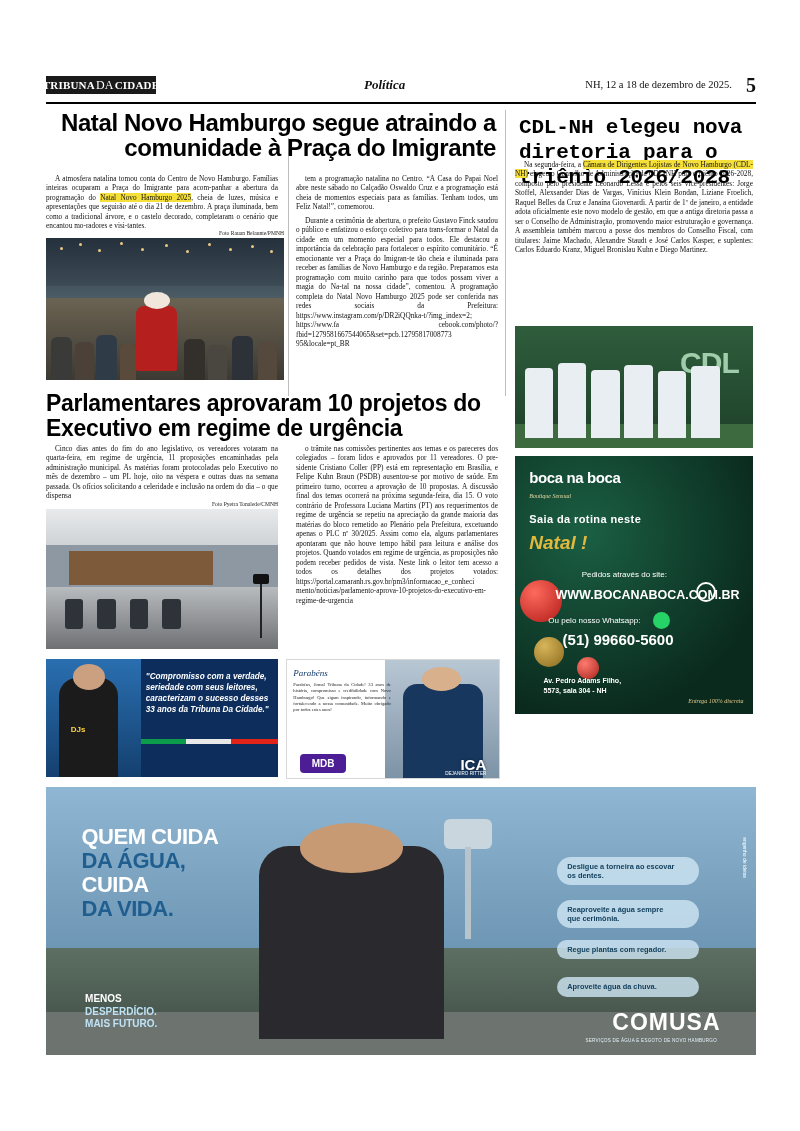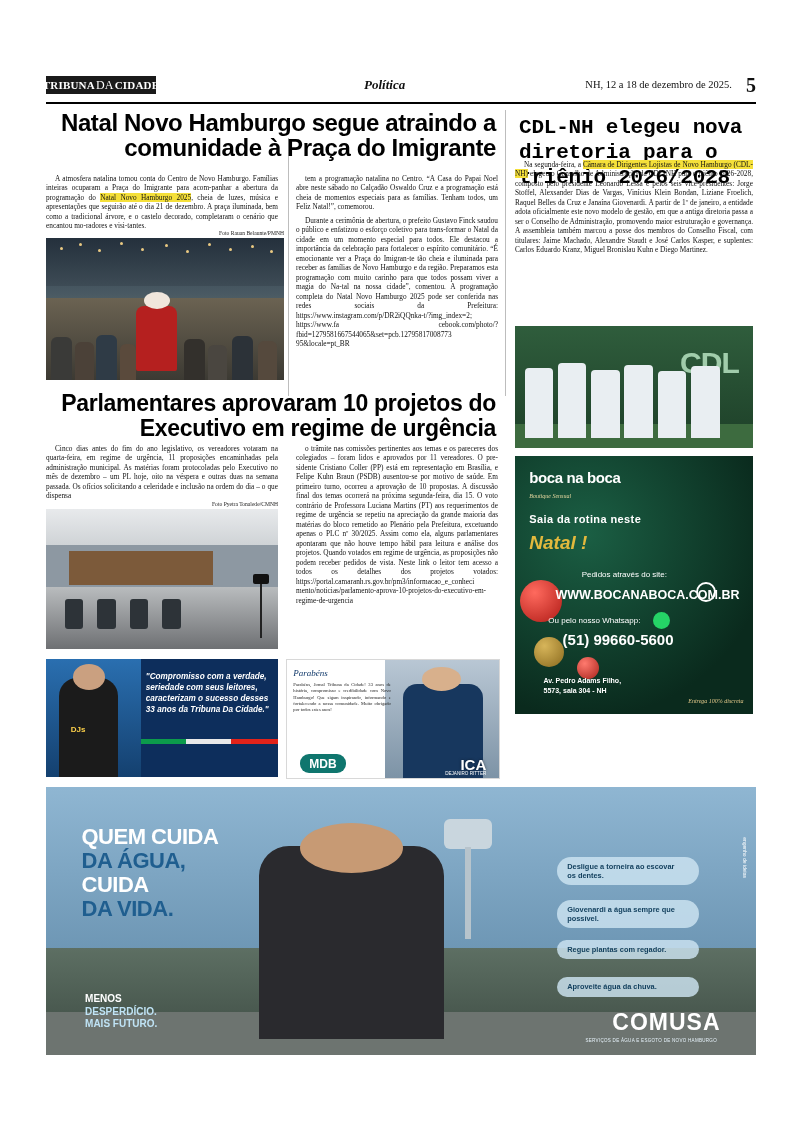--- a/index.html
+++ b/index.html
@@ -76,22 +76,22 @@
       background:linear-gradient(90deg,#0c9b4b 0 33%,#e8e8e8 33% 66%,#e2231a 66% 100%);}
 
   
   .ad2{background:#ffffff;border:1px solid #d8d8d8;}
   .ad2 .photo{position:absolute;right:0;top:0;width:54%;height:100%;background:linear-gradient(#b9c7d4,#7d93a6);}
   .ad2 .photo .man{position:absolute;left:16%;top:20%;width:70%;height:80%;background:#17375e;border-radius:14px 14px 0 0;}
   .ad2 .photo .head{position:absolute;left:33%;top:6%;width:34%;height:20%;background:#d8b08c;border-radius:50%;}
   .ad2 .txt{position:absolute;left:3%;top:6%;width:46%;font-family:"Liberation Serif",serif;
       font-size:4.6px;line-height:1.35;color:#222;text-align:justify;}
   .ad2 .paraben{font-family:"Liberation Serif",serif;font-style:italic;font-size:9px;color:#123a6b;margin-bottom:3px;}
-  .ad2 .mdb{position:absolute;left:6%;bottom:4%;width:22%;height:16%;background:#0f766e;border-radius:9px;
-      color:#fff;font-family:"Liberation Sans",sans-serif;font-weight:bold;font-size:12px;
+  .ad2 .mdb{position:absolute;left:6%;bottom:4%;width:22%;height:16%;background:#4c1d95;border-radius:4px;
+      color:#fff;font-family:"Liberation Sans",sans-serif;font-weight:bold;font-size:10px;
       display:flex;align-items:center;justify-content:center;}
   .ad2 .ica{position:absolute;right:6%;bottom:4%;font-family:"Liberation Sans",sans-serif;
       font-weight:bold;font-size:15px;color:#ffffff;text-shadow:0 0 3px #0008;}
   .ad2 .icasub{position:absolute;right:6%;bottom:2%;font-family:"Liberation Sans",sans-serif;
       font-size:4.6px;color:#fff;}
 
   
   .p3{background:linear-gradient(#2f5d3c,#1d3f28);}
   .p3 .grass{position:absolute;left:0;bottom:0;width:100%;height:20%;background:#3d6b3f;}
   .p3 .cdl{position:absolute;right:6%;top:16%;font-family:"Liberation Sans",sans-serif;
@@ -203,21 +203,21 @@
 
   <div class="body-txt" style="position:absolute;left:0;top:98px;width:232px;">
     <p>A atmosfera natalina tomou conta do Centro de Novo Hamburgo. Famílias inteiras ocuparam a Praça do Imigrante para acom-panhar a abertura da programação do <span class="hl-mark">Natal Novo Hamburgo 2025</span>, cheia de luzes, música e apresentações que seguirão até o dia 21 de dezembro. A praça iluminada, bem como a tradicional árvore, e o castelo decorado, completaram o cenário que encantou mo-radores e visi-tantes.</p>
   </div>
 
   <div class="body-txt" style="position:absolute;left:250px;top:98px;width:202px;">
     <p>tem a programação natalina no Centro. “A Casa do Papai Noel abre neste sábado no Calçadão Oswaldo Cruz e a programação está cheia de momentos especiais para as famílias. Tenham todos, um Feliz Natal!”, comemorou.</p>
     <p style="margin-top:4px;">Durante a cerimônia de abertura, o prefeito Gustavo Finck saudou o público e enfatizou o esforço coletivo para trans-formar o Natal da cidade em um momento especial para todos. Ele destacou a importância da celebração para fortalecer o espírito comunitário. “É emocionante ver a Praça do Imigran-te tão cheia e iluminada para receber as famílias de Novo Hamburgo e da região. Preparamos esta programação com muito carinho para que todos possam viver a magia do Na-tal na nossa cidade”, comentou. A programação completa do Natal Novo Hamburgo 2025 pode ser conferida nas redes sociais da Prefeitura: https://www.instagram.com/p/DR2iQQnka-t/?img_index=2; https://www.fa cebook.com/photo/?fbid=1279581667544065&amp;set=pcb.12795817008773 95&amp;locale=pt_BR</p>
   </div>
 
-  <h1 class="hl2" style="position:absolute;left:0;top:315px;width:450px;text-align:right;">Parlamentares aprovaram 10 projetos do Executivo em regime de urgência</h1>
+  <h1 class="hl2" style="position:absolute;left:0;top:315px;width:450px;">Parlamentares aprovaram 10 projetos do Executivo em regime de urgência</h1>
 
   <div class="body-txt" style="position:absolute;left:0;top:368px;width:232px;">
     <p>Cinco dias antes do fim do ano legislativo, os vereadores votaram na quarta-feira, em regime de urgência, 11 proposições encaminhadas pela administração municipal. As matérias foram protocoladas pelo Executivo no mês de dezembro – um PL hoje, oito na véspera e outras duas na semana passada. Os ofícios solicitando a celeridade e inclusão na ordem do dia – o que dispensa</p>
   </div>
 
   <div class="credit" style="position:absolute;left:60px;top:425px;width:172px;">Foto  Pyetra Tonalede/CMNH</div>
 
   <div class="ph p2" style="left:0;top:433px;width:232px;height:140px;">
     <div class="ceil"></div>
     <div class="wall"></div>
@@ -313,21 +313,21 @@
       <div><span class="blue">DA VIDA.</span></div>
     </div>
 
     <div class="sub">
       <div>MENOS</div>
       <div class="c">DESPERDÍCIO.</div>
       <div class="c">MAIS FUTURO.</div>
     </div>
 
     <div class="tip" style="top:26%;width:110px;">Desligue a torneira ao escovar os dentes.</div>
-    <div class="tip" style="top:42%;width:110px;">Giovenardi a água sempre que possível.</div>
+    <div class="tip" style="top:42%;width:110px;">Reaproveite a água sempre que cerimônia.</div>
     <div class="tip" style="top:57%;width:110px;">Regue plantas com regador.</div>
     <div class="tip" style="top:71%;width:110px;">Aproveite água da chuva.</div>
 
     <div class="comusa">COMUSA</div>
     <div class="comusasub">SERVIÇOS DE ÁGUA E ESGOTO DE NOVO HAMBURGO</div>
     <div class="vert">engenho de ideias</div>
   </div>
 
  </div>
 </div>

